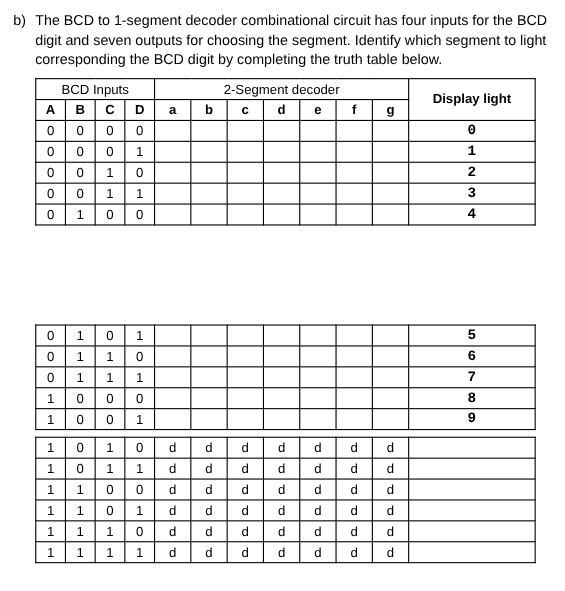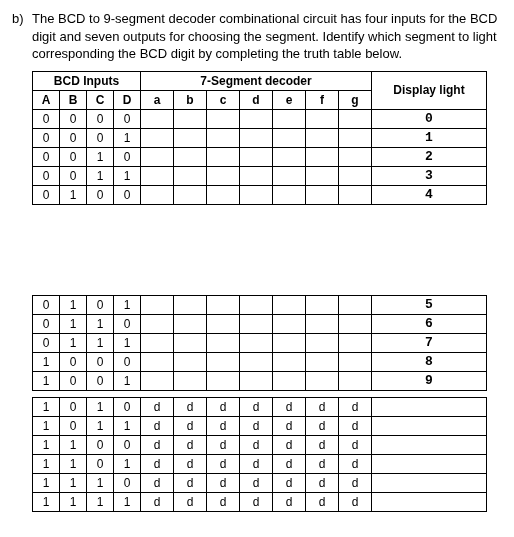--- a/index.html
+++ b/index.html
@@ -31,41 +31,41 @@
   table td, table th {
     border: 1px solid #000;
     text-align: center;
     font-size: 12px;
     height: 18px;
     padding: 0 2px;
   }
   .col-abcd { width: 22px; }
   .col-seg  { width: 28px; }
   .col-disp { width: 110px; }
-  .hdr-bold { font-weight: bold; }
+  .hdr-bold { font-weight: normal; }
   .seg-digit {
     font-family: "Courier New", monospace;
     font-size: 13px;
     font-weight: bold;
     letter-spacing: 0;
   }
 </style>
 </head>
 <body>
 
 <div class="question">
   <div class="label">b)</div>
-  <div class="text">The BCD to 9-segment decoder combinational circuit has four inputs for the BCD digit and seven outputs for choosing the segment. Identify which segment to light corresponding the BCD digit by completing the truth table below.</div>
+  <div class="text">The BCD to 1-segment decoder combinational circuit has four inputs for the BCD digit and seven outputs for choosing the segment. Identify which segment to light corresponding the BCD digit by completing the truth table below.</div>
 </div>
 
 <table>
   <tbody>
       <tr>
     <th colspan="4" class="hdr-bold col-abcd">BCD Inputs</th>
-    <th colspan="7" class="hdr-bold col-seg">7-Segment decoder</th>
+    <th colspan="7" class="hdr-bold col-seg">2-Segment decoder</th>
     <th rowspan="2" class="col-disp">Display light</th>
   </tr>
   <tr>
     <th class="col-abcd">A</th>
     <th class="col-abcd">B</th>
     <th class="col-abcd">C</th>
     <th class="col-abcd">D</th>
     <th class="col-seg">a</th>
     <th class="col-seg">b</th>
     <th class="col-seg">c</th>

